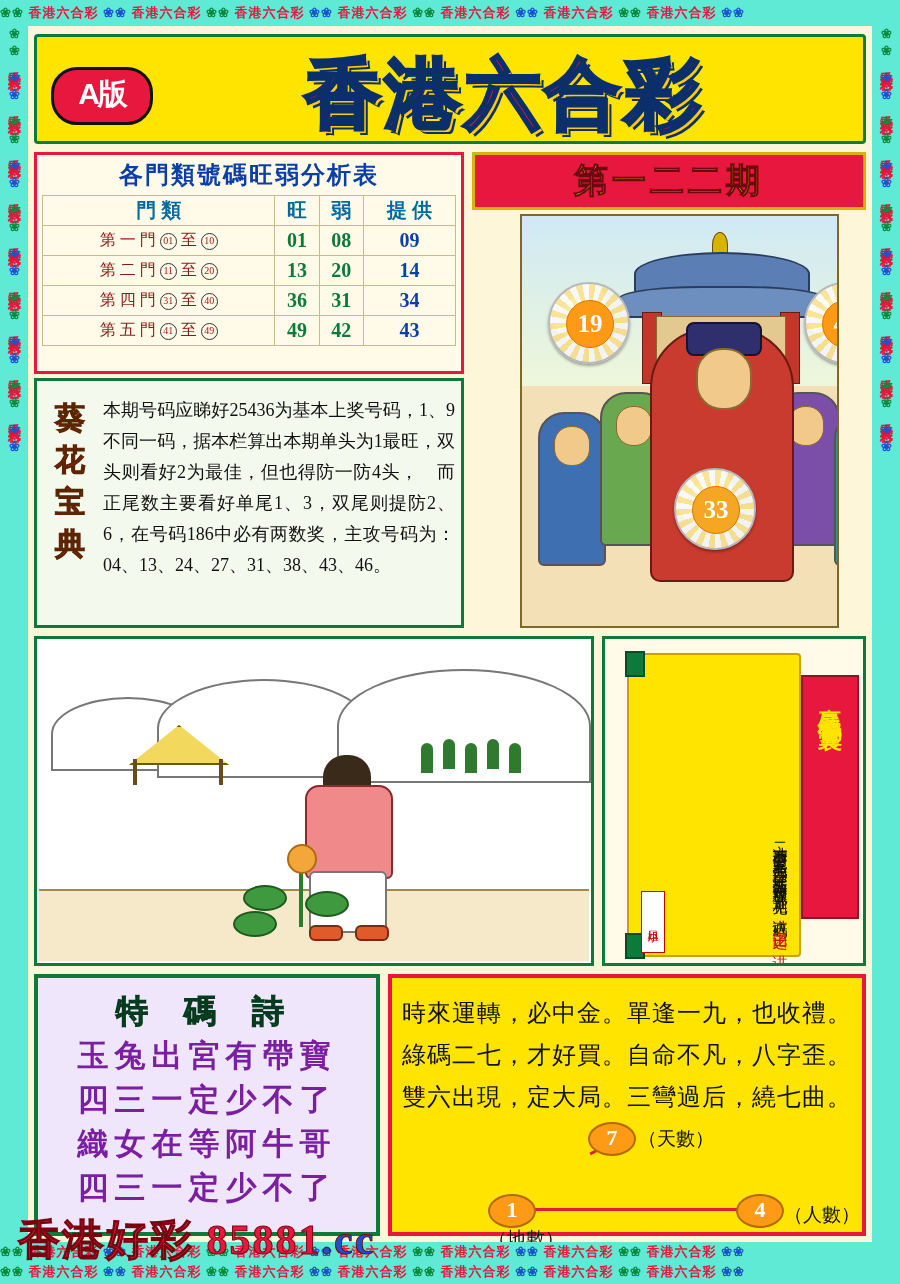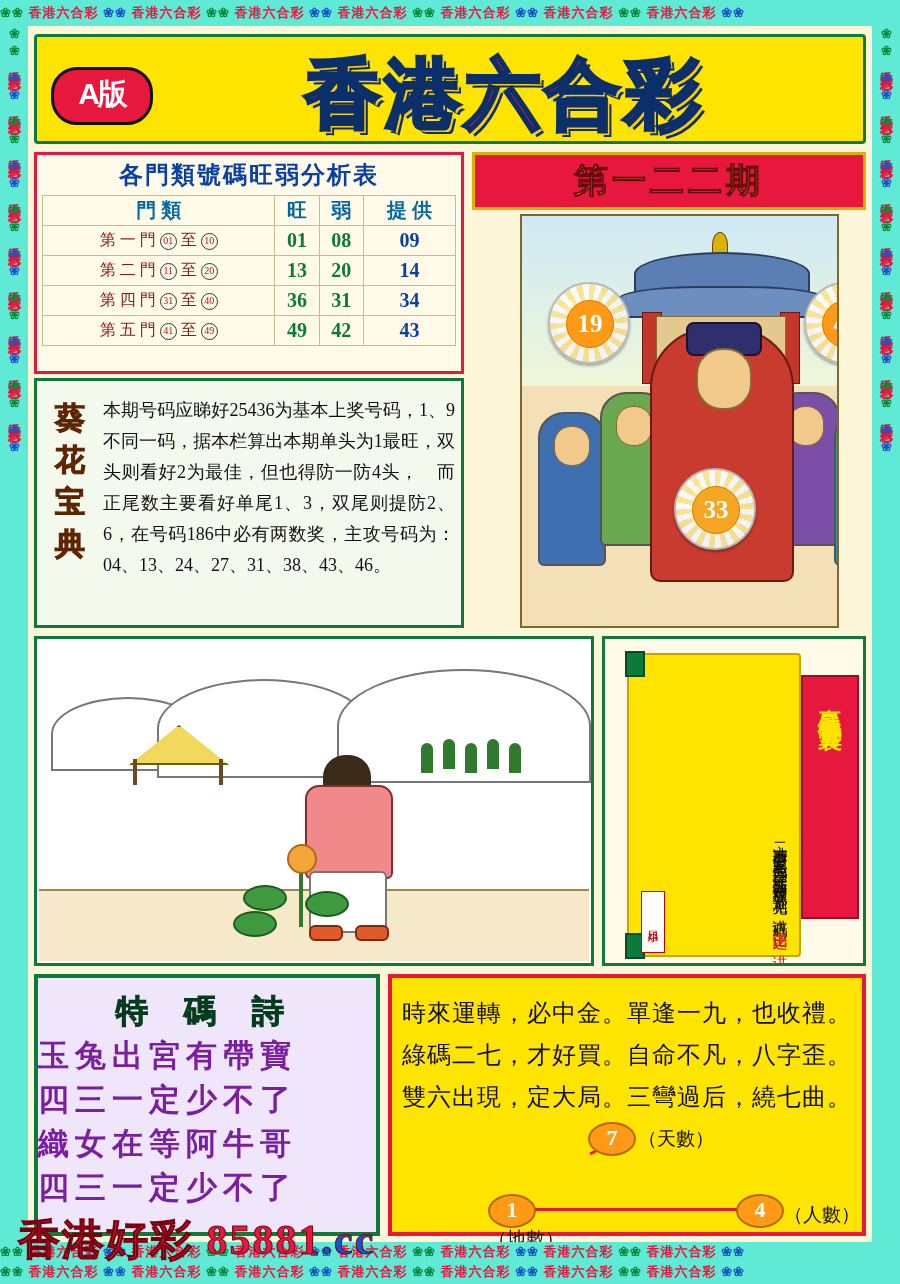--- a/index.html
+++ b/index.html
@@ -230,21 +230,21 @@
   .poembox{
     position:absolute;left:6px;top:948px;width:346px;height:262px;
     background:#efe6fb;border:4px solid #0b7a3b;box-sizing:border-box;
   }
   .poem-title{
     text-align:center;font-family:"Liberation Serif",serif;font-size:32px;
     font-weight:bold;color:#0b7a3b;letter-spacing:14px;margin-top:12px;
     -webkit-text-stroke:1px #063a1d;
   }
   .poem-line{
-    font-family:"Liberation Serif",serif;font-size:31px;
+    text-align:center;font-family:"Liberation Serif",serif;font-size:31px;
     font-weight:bold;color:#7b1fa2;letter-spacing:6px;line-height:44px;
   }
 
   
   .versebox{
     position:absolute;left:360px;top:948px;width:478px;height:262px;
     background:#ffe400;border:4px solid #e8173d;box-sizing:border-box;
   }
   .verse-line{
     font-family:"Liberation Serif",serif;font-size:24px;color:#111;

